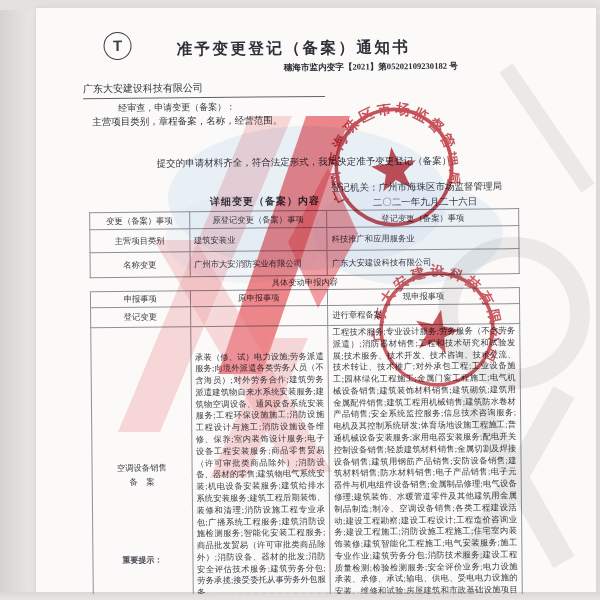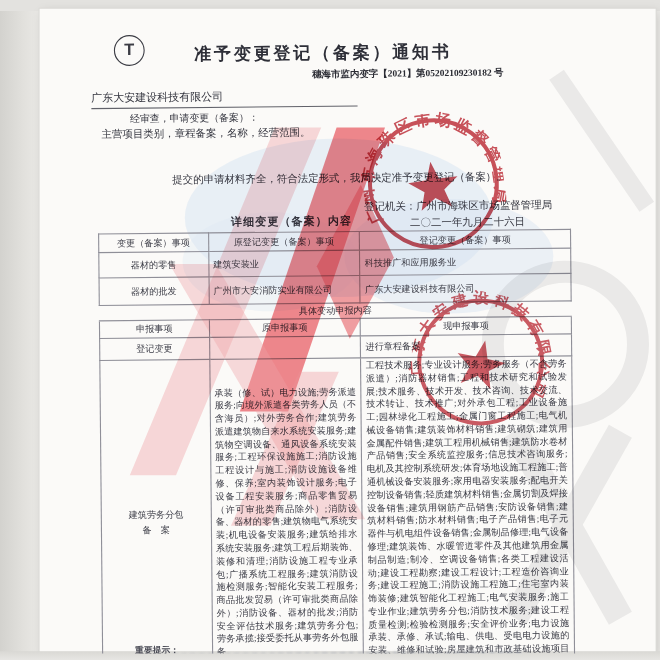--- a/index.html
+++ b/index.html
@@ -41,21 +41,21 @@
     font-size:10px;font-weight:bold;letter-spacing:1px;}
   
   table.main{position:absolute;left:54px;top:202px;width:430px;
     border-collapse:collapse;table-layout:fixed;}
   table.main td{border:1px solid #8f8f98;font-size:8.3px;color:#3a3b45;
     padding:1px 4px;vertical-align:middle;}
   td.c{text-align:center;}
   td.dense{font-size:6.4px;line-height:1.42;text-align:justify;
     vertical-align:top;padding:3px 4px;color:#474853;letter-spacing:.1px;}
   .vlabel{text-align:center;font-size:8.3px;line-height:1.7;}
-  .notice{left:84px;top:576px;font-size:8px;font-weight:bold;color:#4a4b55;}
+  .notice{left:84px;top:545px;font-size:8px;font-weight:bold;color:#4a4b55;}
   .blur-line{left:118px;top:585px;width:320px;height:4px;opacity:.45;
     background:repeating-linear-gradient(90deg,#9aa0ac 0 5px,transparent 5px 8px);
     filter:blur(1px);}
   
   svg.overlay{position:absolute;inset:0;pointer-events:none;}
   .under{z-index:0;}
   .content{z-index:2;}
   .over{z-index:5;mix-blend-mode:multiply;}
   .seal{position:absolute;pointer-events:none;mix-blend-mode:multiply;z-index:6;}
   .seal-a{left:294px;top:95px;width:128px;height:128px;transform:rotate(-8deg);opacity:.85;}
@@ -96,45 +96,45 @@
           <col style="width:32.1%">
           <col style="width:44.7%">
         </colgroup>
       <tbody>
           <tr style="height:17px;">
         <td class="c">变更（备案）事项</td>
         <td class="c">原登记变更（备案）事项</td>
         <td class="c">登记变更（备案）事项</td>
       </tr>
       <tr style="height:23px;">
-        <td class="c">器材的零售</td>
+        <td class="c">主营项目类别</td>
         <td>建筑安装业</td>
         <td>科技推广和应用服务业</td>
       </tr>
       <tr style="height:25px;">
-        <td class="c">器材的批发</td>
+        <td class="c">名称变更</td>
         <td>广州市大安消防实业有限公司</td>
         <td>广东大安建设科技有限公司</td>
       </tr>
       <tr style="height:13px;">
         <td colspan="3" class="c" style="border-left:none;border-right:none;">具体变动申报内容</td>
       </tr>
       <tr style="height:16px;">
         <td class="c">申报事项</td>
         <td class="c">原申报事项</td>
         <td class="c">现申报事项</td>
       </tr>
       <tr style="height:20px;">
         <td class="c">登记变更</td>
         <td></td>
         <td>进行章程备案</td>
       </tr>
       <tr style="height:224px;">
         <td class="vlabel">
-          <div>建筑劳务分包</div>
+          <div>空调设备销售</div>
           <div>备　案</div>
         </td>
         <td class="dense">承装（修、试）电力设施;劳务派遣服务;向境外派遣各类劳务人员（不含海员）;对外劳务合作;建筑劳务派遣建筑物自来水系统安装服务;建筑物空调设备、通风设备系统安装服务;工程环保设施施工;消防设施工程设计与施工;消防设施设备维修、保养;室内装饰设计服务;电子设备工程安装服务;商品零售贸易（许可审批类商品除外）;消防设备、器材的零售;建筑物电气系统安装;机电设备安装服务;建筑给排水系统安装服务;建筑工程后期装饰、装修和清理;消防设施工程专业承包;广播系统工程服务;建筑消防设施检测服务;智能化安装工程服务;商品批发贸易（许可审批类商品除外）;消防设备、器材的批发;消防安全评估技术服务;建筑劳务分包;劳务承揽;接受委托从事劳务外包服务</td>
         <td class="dense">工程技术服务;专业设计服务;劳务服务（不含劳务派遣）;消防器材销售;工程和技术研究和试验发展;技术服务、技术开发、技术咨询、技术交流、技术转让、技术推广;对外承包工程;工业设备施工;园林绿化工程施工;金属门窗工程施工;电气机械设备销售;建筑装饰材料销售;建筑砌筑;建筑用金属配件销售;建筑工程用机械销售;建筑防水卷材产品销售;安全系统监控服务;信息技术咨询服务;电机及其控制系统研发;体育场地设施工程施工;普通机械设备安装服务;家用电器安装服务;配电开关控制设备销售;轻质建筑材料销售;金属切割及焊接设备销售;建筑用钢筋产品销售;安防设备销售;建筑材料销售;防水材料销售;电子产品销售;电子元器件与机电组件设备销售;金属制品修理;电气设备修理;建筑装饰、水暖管道零件及其他建筑用金属制品制造;制冷、空调设备销售;各类工程建设活动;建设工程勘察;建设工程设计;工程造价咨询业务;建设工程施工;消防设施工程施工;住宅室内装饰装修;建筑智能化工程施工;电气安装服务;施工专业作业;建筑劳务分包;消防技术服务;建设工程质量检测;检验检测服务;安全评价业务;电力设施承装、承修、承试;输电、供电、受电电力设施的安装、维修和试验;房屋建筑和市政基础设施项目工程总承包;建筑智能化系统设计;安全生产检验检测</td>
       </tr>
 
     </tbody>
       </table>
 
     <div class="abs notice">重要提示：</div>

